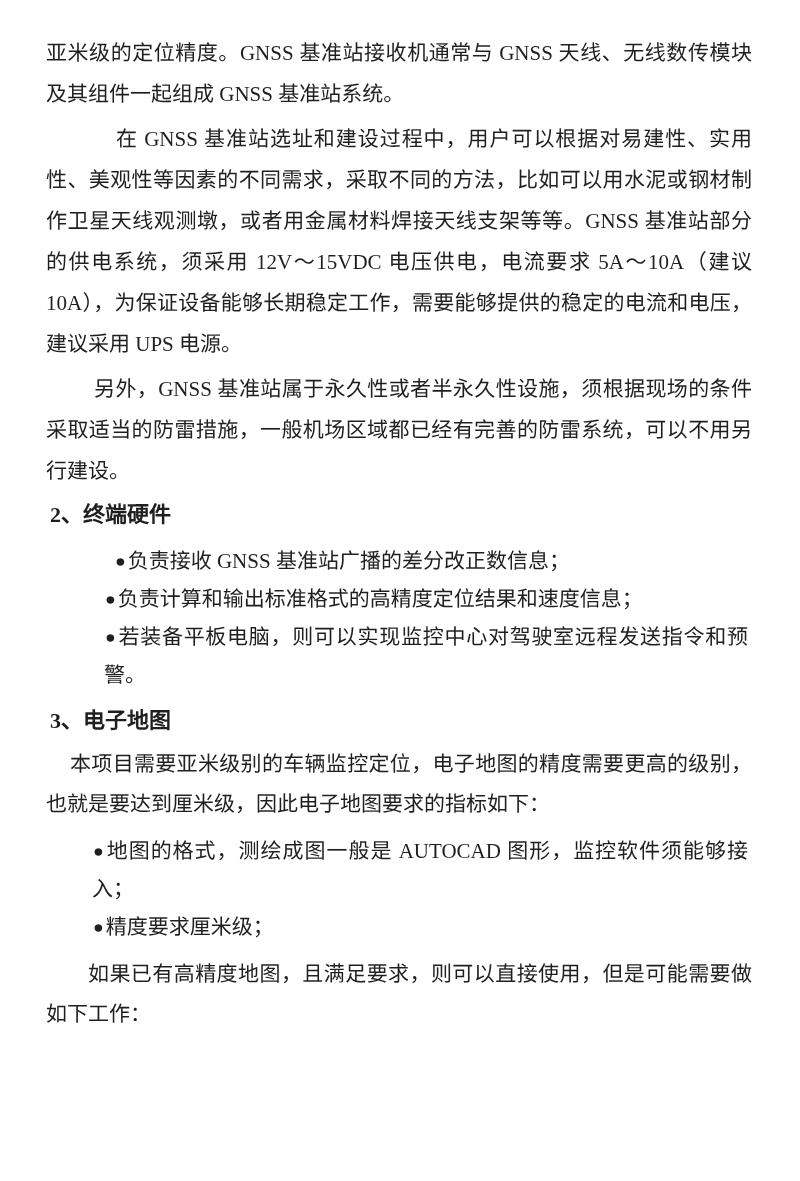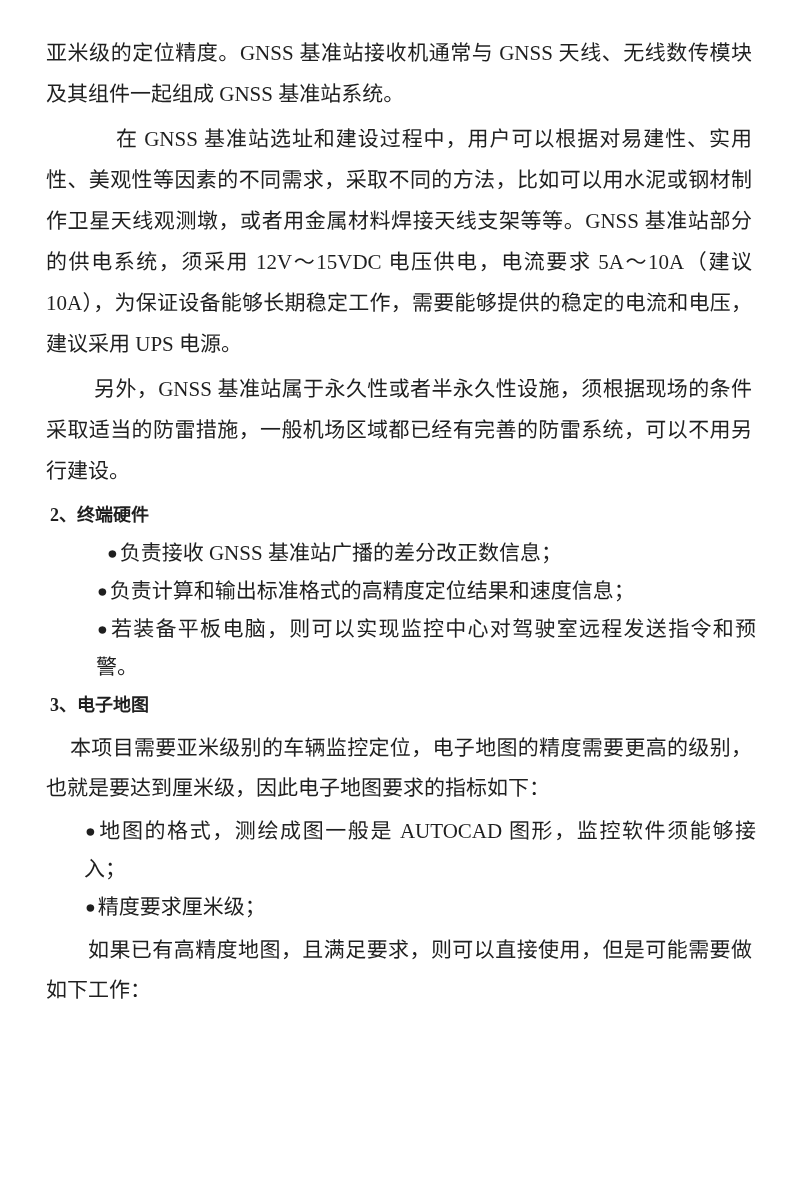--- a/index.html
+++ b/index.html
@@ -20,29 +20,29 @@
     color: #1f1f1f;
   }
   .page p {
     margin: 4px;
     line-height: 40px;
     text-align: justify;
   }
   .page p.s1 { line-height: 41px; }
   .sec-heading {
     margin: 0;
-    font-size: 18px;
+    font-size: 22px;
     font-weight: 700;
     line-height: 38px;
     text-indent: 8px;
     text-align: left;
   }
   ul.bullets {
     list-style: none;
-    margin: 0;
+    margin: 8px;
     padding: 0;
     font-family: Liberation Serif, serif;
   }
   ul.bullets li {
     line-height: 38px;
     text-align: justify;
   }
   .li-a { padding-left: 64px; }
   .li-b { padding-left: 54px; }
   .li-c { padding-left: 42px; }

